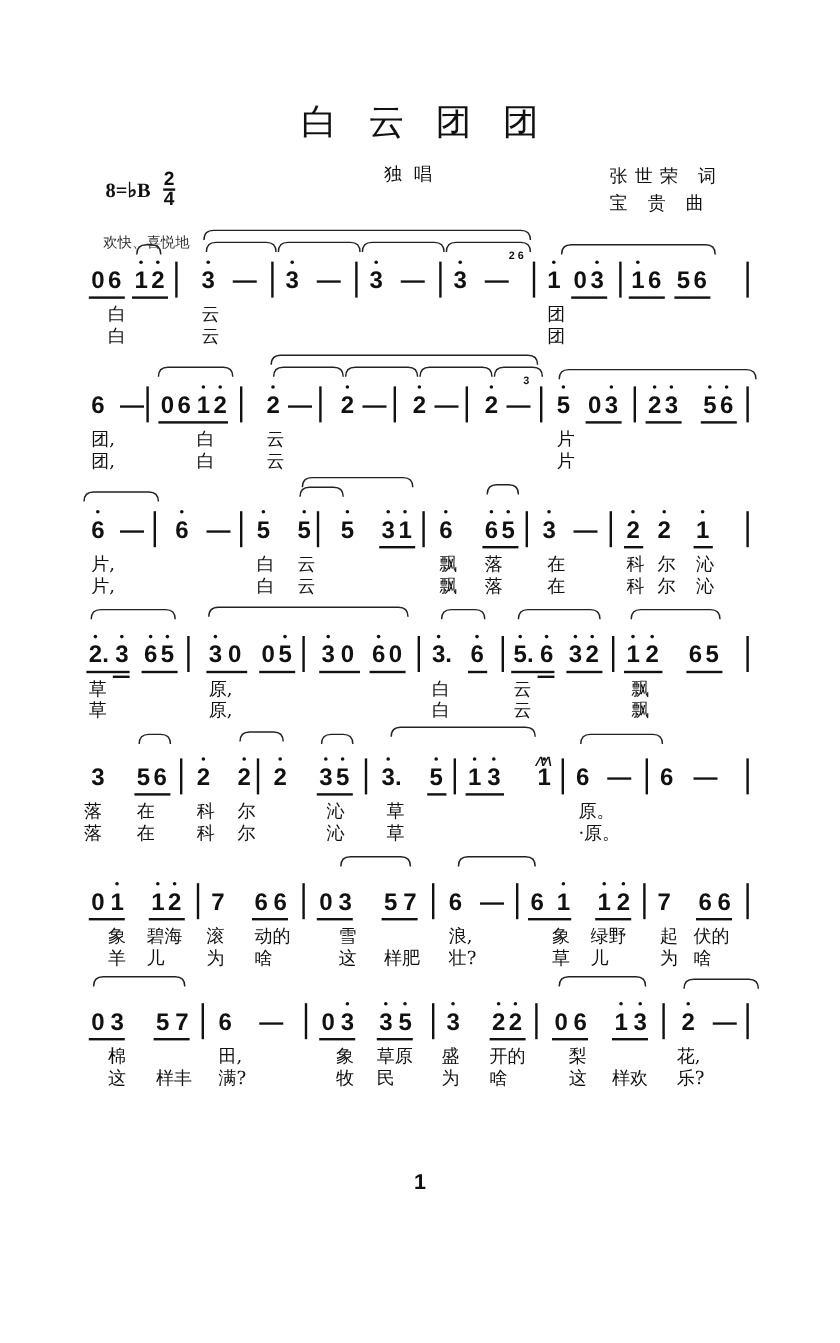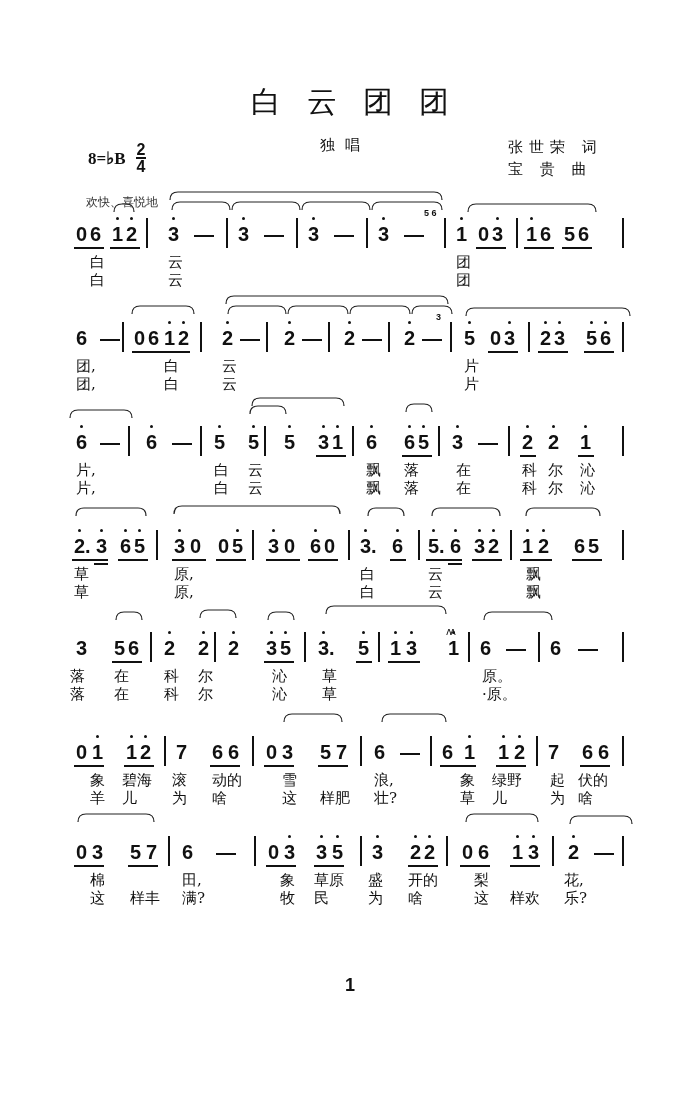--- a/index.html
+++ b/index.html
@@ -18,21 +18,21 @@
   .tok{position:absolute;top:0;font-family:"Liberation Sans",sans-serif;font-size:20px;font-weight:bold;text-align:center;line-height:24px;}
   .tok .dot{position:absolute;left:50%;top:-5px;width:3px;height:3px;margin-left:-1.5px;background:#111;border-radius:50%;}
   .bar{position:absolute;top:-4px;width:2px;height:30px;background:#111;}
   .ul{position:absolute;top:25px;height:1.5px;background:#111;}
   .ul2{position:absolute;top:29px;height:1.5px;background:#111;}
   .grace{position:absolute;top:-14px;font-size:9px;font-family:"Liberation Sans",sans-serif;font-weight:bold;}
   .lyr{position:absolute;font-family:"DejaVu Serif","Liberation Serif",serif;font-size:15px;line-height:17px;}
   .l1{top:68px;}
   .l2{top:86px;}
   .pageno{position:absolute;left:0;width:700px;top:975px;text-align:center;font-family:"Liberation Sans",sans-serif;font-weight:bold;font-size:18px;}
-  .trill{position:absolute;top:-10px;font-size:10px;letter-spacing:-2px;}
+  .trill{position:absolute;top:-10px;font-size:14px;letter-spacing:-2px;font-style:italic;}
 </style>
 </head>
 <body>
 
 <div class="title">白云团团</div>
 <div class="key">
   <span>8=♭B</span>
   <span class="timesig">
     <span class="num">2</span>
     <span>4</span>
@@ -81,21 +81,21 @@
         <span class="tok" style="left: 456px;"><span>1</span><span class="dot"></span></span>
         <span class="tok" style="left: 470px;"><span>6</span></span>
         <span class="tok" style="left: 494px;"><span>5</span></span>
         <span class="tok" style="left: 508px;"><span>6</span></span>
         <div class="bar" style="left: 552px;"></div>
         <div class="ul" style="left: 4px; width: 30px;"></div>
         <div class="ul" style="left: 40px; width: 30px;"></div>
         <div class="ul" style="left: 406px; width: 30px;"></div>
         <div class="ul" style="left: 454px; width: 30px;"></div>
         <div class="ul" style="left: 492px; width: 30px;"></div>
-        <span class="grace" style="left: 354px;">5 6</span>
+        <span class="grace" style="left: 354px;">2 6</span>
       </div>
       <span class="lyr l1" style="left: 20px;">白</span>
       <span class="lyr l1" style="left: 98px;">云</span>
       <span class="lyr l1" style="left: 386px;">团</span>
       <span class="lyr l2" style="left: 20px;">白</span>
       <span class="lyr l2" style="left: 98px;">云</span>
       <span class="lyr l2" style="left: 386px;">团</span>
     </div>
     <div class="system" style="top: 290px;">
       <svg class="slurs" width="570" height="36" style="overflow: visible;">

